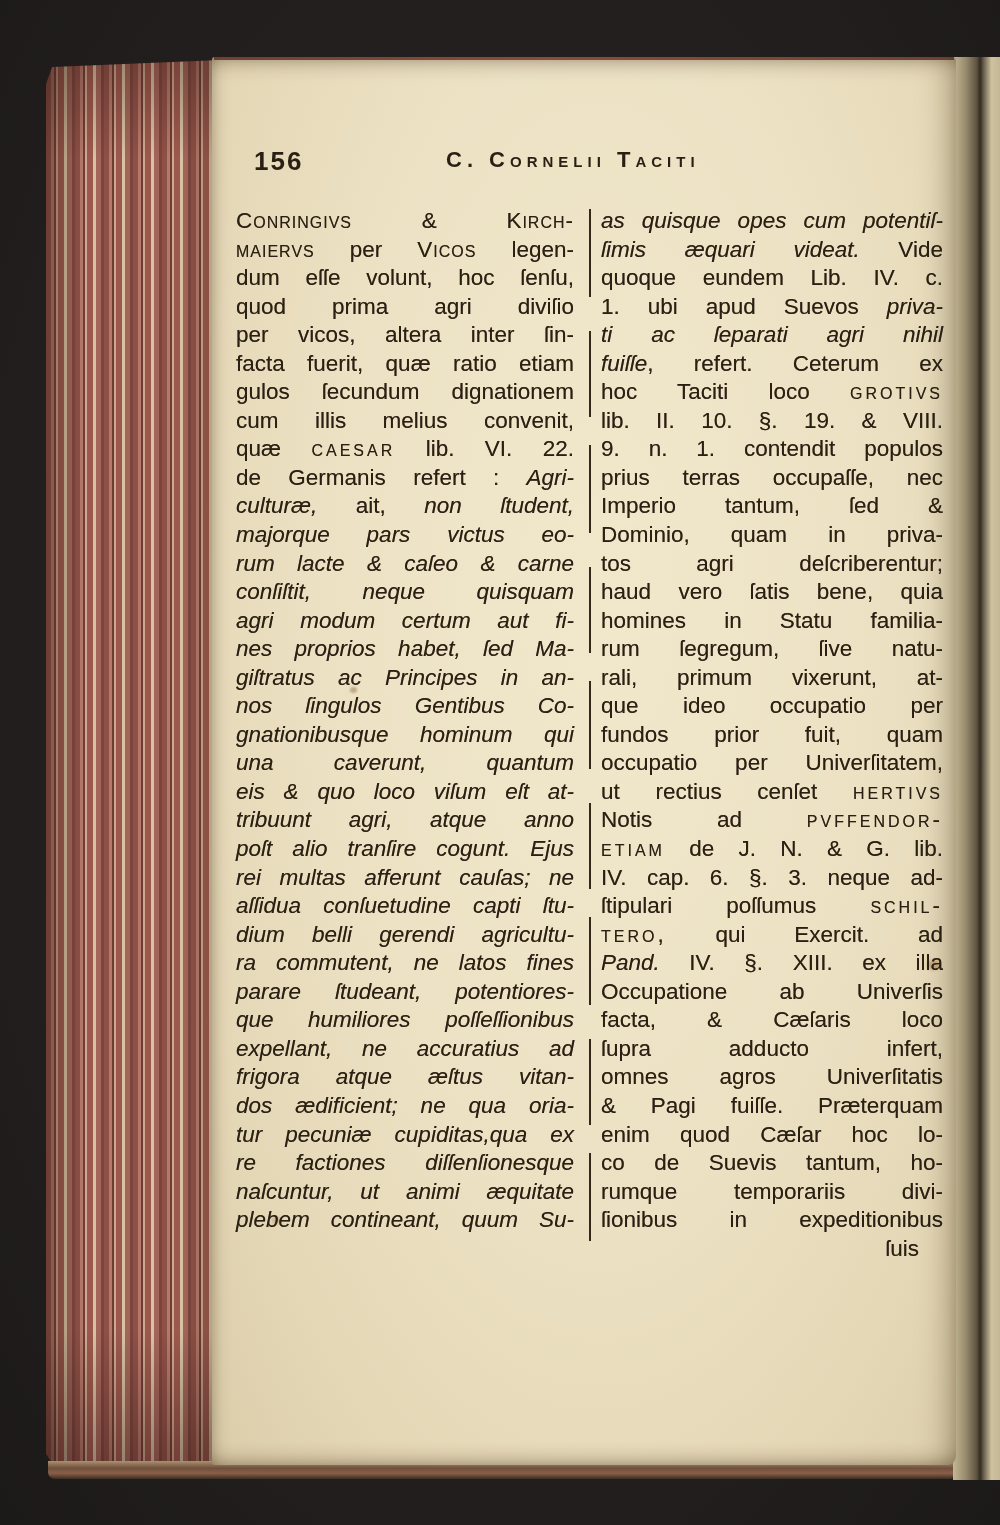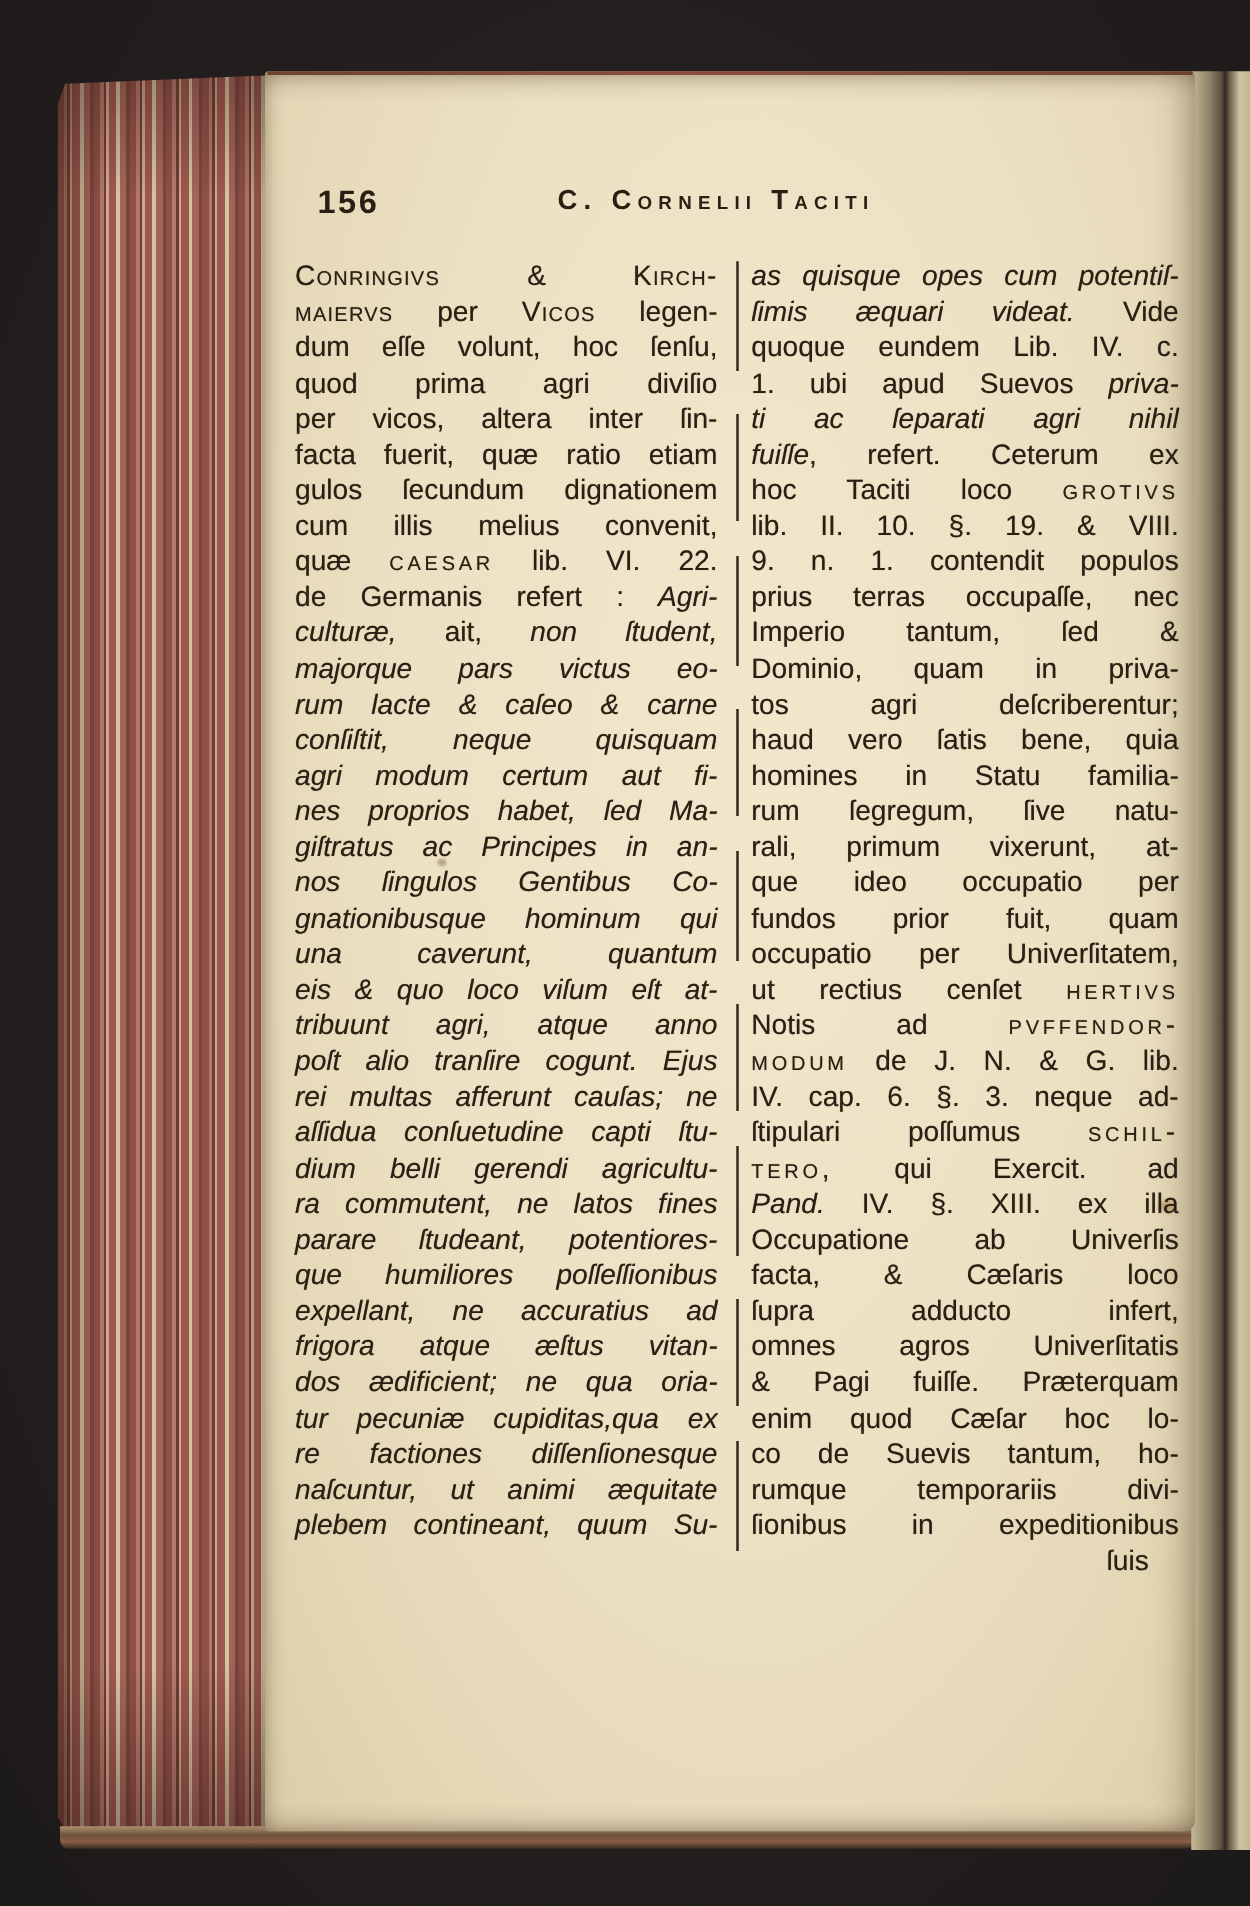--- a/index.html
+++ b/index.html
@@ -140,21 +140,21 @@
         <div class="tline"><span class="rom">tos agri deſcriberentur;</span></div>
         <div class="tline"><span class="rom">haud vero ſatis bene, quia</span></div>
         <div class="tline"><span class="rom">homines in Statu familia-</span></div>
         <div class="tline"><span class="rom">rum ſegregum, ſive natu-</span></div>
         <div class="tline"><span class="rom">rali, primum vixerunt, at-</span></div>
         <div class="tline"><span class="rom">que ideo occupatio per</span></div>
         <div class="tline"><span class="rom">fundos prior fuit, quam</span></div>
         <div class="tline"><span class="rom">occupatio per Univerſitatem,</span></div>
         <div class="tline"><span class="rom">ut rectius cenſet </span><span class="smallcaps spaced">hertivs</span></div>
         <div class="tline"><span class="rom">Notis ad </span><span class="smallcaps spaced">pvffendor-</span></div>
-        <div class="tline"><span class="smallcaps spaced">modum</span><span class="rom"> de J. N. &amp; G. lib.</span></div>
+        <div class="tline"><span class="smallcaps spaced">etiam</span><span class="rom"> de J. N. &amp; G. lib.</span></div>
         <div class="tline"><span class="rom">IV. cap. 6. §. 3. neque ad-</span></div>
         <div class="tline"><span class="rom">ſtipulari poſſumus </span><span class="smallcaps spaced">schil-</span></div>
         <div class="tline"><span class="smallcaps spaced">tero,</span><span class="rom"> qui Exercit. ad</span></div>
         <div class="tline"><span class="ital">Pand.</span><span class="rom"> IV. §. XIII. ex illa</span></div>
         <div class="tline"><span class="rom">Occupatione ab Univerſis</span></div>
         <div class="tline"><span class="rom">facta, &amp; Cæſaris loco</span></div>
         <div class="tline"><span class="rom">ſupra adducto infert,</span></div>
         <div class="tline"><span class="rom">omnes agros Univerſitatis</span></div>
         <div class="tline"><span class="rom">&amp; Pagi fuiſſe. Præterquam</span></div>
         <div class="tline"><span class="rom">enim quod Cæſar hoc lo-</span></div>

